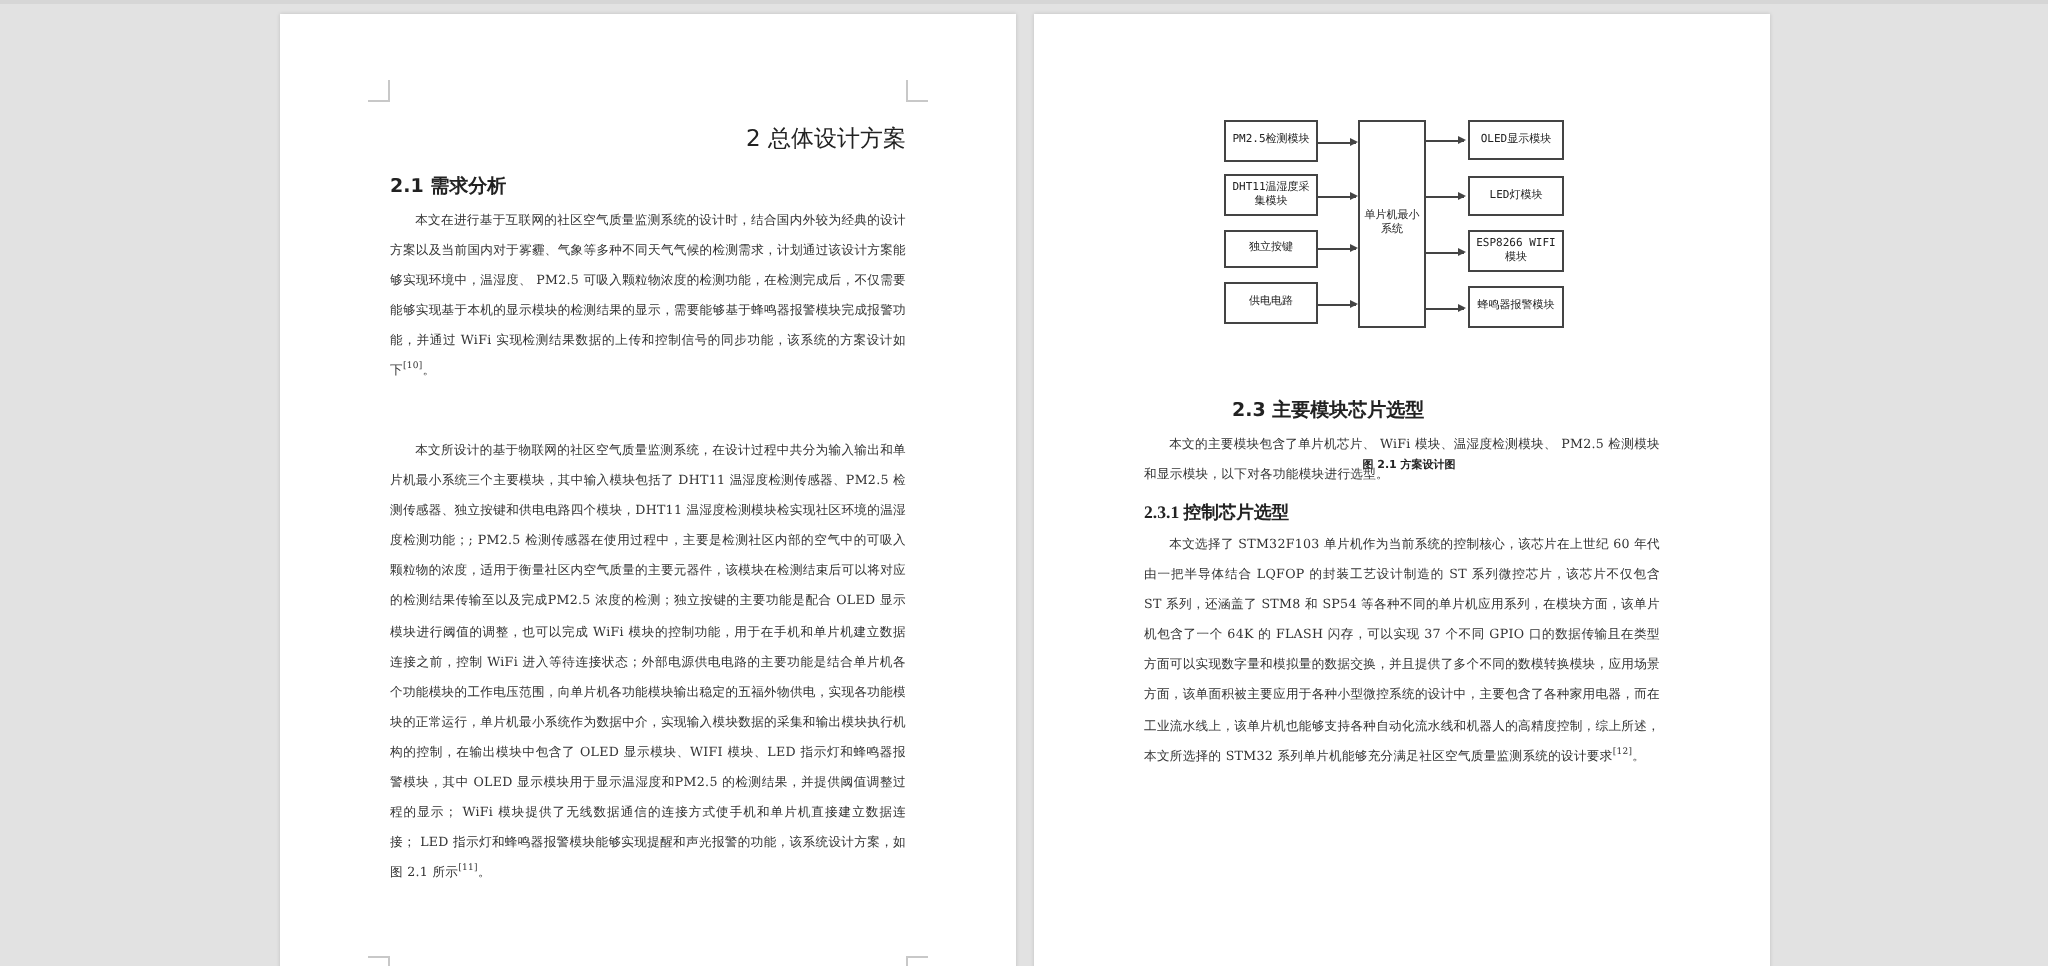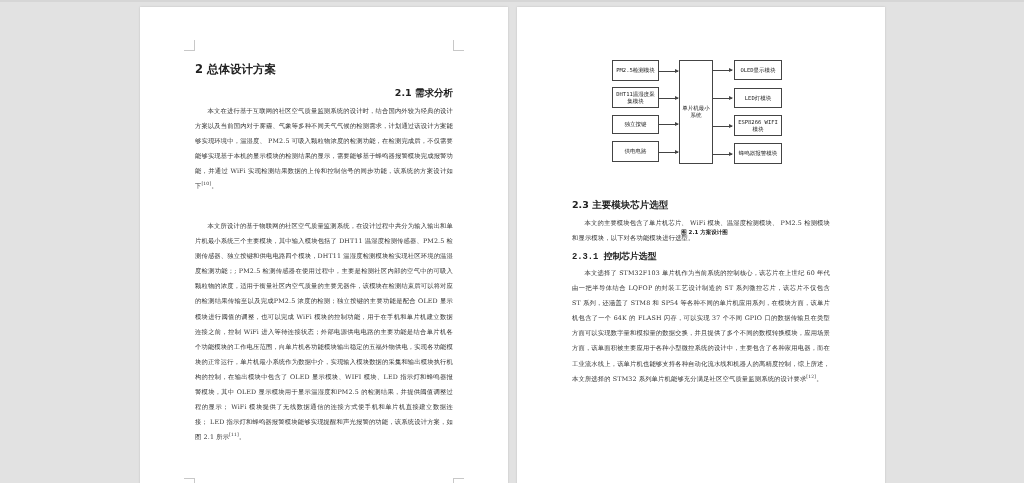--- a/index.html
+++ b/index.html
@@ -9,24 +9,24 @@
   .page { position:absolute; top:7px; width:368px; height:490px; background:#fff;
           box-shadow:0 0 2px rgba(0,0,0,0.15); }
   #page1 { left:140px; }
   #page2 { left:517px; }
   .corner { position:absolute; width:10px; height:10px; border-color:#c8c8c8; border-style:solid; border-width:0; }
   .c-tl { left:44px; top:33px; border-right-width:1px; border-bottom-width:1px; }
   .c-tr { right:44px; top:33px; border-left-width:1px; border-bottom-width:1px; }
   .c-bl { left:44px; bottom:8px; border-right-width:1px; border-top-width:1px; }
   .c-br { right:44px; bottom:8px; border-left-width:1px; border-top-width:1px; }
   .content { position:absolute; left:55px; right:55px; }
-  .chapter { text-align:left; font-family:"DejaVu Sans","Liberation Sans",sans-serif; font-size:11.5px;
-             font-weight:bold; color:#222; margin:0; }
+  .chapter { text-align:right; font-family:"DejaVu Sans","Liberation Sans",sans-serif; font-size:11.5px;
+             font-weight:normal; color:#222; margin:0; }
   .h2 { font-family:"DejaVu Sans","Liberation Sans",sans-serif; font-size:9.5px; font-weight:bold; color:#222; margin:0; }
-  .h3 { font-family:Liberation Mono, monospace; font-size:8.8px; font-weight:bold; color:#222; margin:0; }
+  .h3 { font-family:Liberation Serif, serif; font-size:8.8px; font-weight:bold; color:#222; margin:0; }
   .para { font-size:6.3px; line-height:15.1px; text-indent:2em; text-align:justify; color:#333; margin:0; letter-spacing:0.15px; }
   sup { font-size:4.5px; line-height:0; }
   
   .diagram { position:absolute; left:95px; top:50px; width:185px; height:118px; }
   .box { position:absolute; border:1px solid #444; background:#fff; font-size:5.5px; line-height:7px;
          text-align:center; display:flex; align-items:center; justify-content:center; color:#222;
          font-family:"DejaVu Sans Mono","Liberation Mono",monospace; box-sizing:border-box; padding:0 1px; }
   .arrow { position:absolute; height:1px; background:#444; }
   .arrow::after { content:""; position:absolute; right:-1px; top:-2px; border-left:4px solid #444;
                   border-top:2.5px solid transparent; border-bottom:2.5px solid transparent; }
@@ -40,21 +40,21 @@
 
 <div class="page" id="page1">
   <div class="corner c-tl"></div>
   <div class="corner c-tr"></div>
   <div class="corner c-bl"></div>
   <div class="corner c-br"></div>
 
   <div class="content" style="top:55px;">
     <p class="chapter">2 总体设计方案</p>
   </div>
-  <div class="content" style="top:80px;text-align:right;">
+  <div class="content" style="top:80px;">
     <p class="h2">2.1 需求分析</p>
   </div>
   <div class="content" style="top:96px;">
     <p class="para"><span>本文在进行基于互联网的社区空气质量监测系统的设计时，结合国内外较为经典的设计方案以及当前国内对于雾霾、气象等多种不同天气气候的检测需求，计划通过该设计方案能够实现环境中，温湿度、 PM2.5 可吸入颗粒物浓度的检测功能，在检测完成后，不仅需要能够实现基于本机的显示模块的检测结果的显示，需要能够基于蜂鸣器报警模块完成报警功能，并通过 WiFi 实现检测结果数据的上传和控制信号的同步功能，该系统的方案设计如下</span><sup>[10]</sup><span>。</span></p>
   </div>
   <div class="content" style="top:211px;">
     <p class="para"><span>本文所设计的基于物联网的社区空气质量监测系统，在设计过程中共分为输入输出和单片机最小系统三个主要模块，其中输入模块包括了 DHT11 温湿度检测传感器、PM2.5 检测传感器、独立按键和供电电路四个模块，DHT11 温湿度检测模块检实现社区环境的温湿度检测功能；; PM2.5 检测传感器在使用过程中，主要是检测社区内部的空气中的可吸入颗粒物的浓度，适用于衡量社区内空气质量的主要元器件，该模块在检测结束后可以将对应的检测结果传输至以及完成PM2.5 浓度的检测；独立按键的主要功能是配合 OLED 显示模块进行阈值的调整，也可以完成 WiFi 模块的控制功能，用于在手机和单片机建立数据连接之前，控制 WiFi 进入等待连接状态；外部电源供电电路的主要功能是结合单片机各个功能模块的工作电压范围，向单片机各功能模块输出稳定的五福外物供电，实现各功能模块的正常运行，单片机最小系统作为数据中介，实现输入模块数据的采集和输出模块执行机构的控制，在输出模块中包含了 OLED 显示模块、WIFI 模块、LED 指示灯和蜂鸣器报警模块，其中 OLED 显示模块用于显示温湿度和PM2.5 的检测结果，并提供阈值调整过程的显示； WiFi 模块提供了无线数据通信的连接方式使手机和单片机直接建立数据连接； LED 指示灯和蜂鸣器报警模块能够实现提醒和声光报警的功能，该系统设计方案，如图 2.1 所示</span><sup>[11]</sup><span>。</span></p>
   </div>
 </div>
 
@@ -78,21 +78,21 @@
     <div class="arrow" style="left:101px;top:97px;width:19px;"></div>
 
     <div class="box" style="left:122px;top:3px;width:48px;height:20px;">OLED显示模块</div>
     <div class="box" style="left:122px;top:31px;width:48px;height:20px;">LED灯模块</div>
     <div class="box" style="left:122px;top:58px;width:48px;height:21px;">ESP8266 WIFI模块</div>
     <div class="box" style="left:122px;top:86px;width:48px;height:21px;">蜂鸣器报警模块</div>
 
     <div class="caption">图 2.1 方案设计图</div>
   </div>
 
-  <div class="content" style="top:192px;">
+  <div class="content" style="top:192px;margin-left:44px;">
     <p class="h2">2.3 主要模块芯片选型</p>
   </div>
   <div class="content" style="top:208px;">
     <p class="para">本文的主要模块包含了单片机芯片、 WiFi 模块、温湿度检测模块、 PM2.5 检测模块和显示模块，以下对各功能模块进行选型。</p>
   </div>
   <div class="content" style="top:244px;">
     <p class="h3">2.3.1 控制芯片选型</p>
   </div>
   <div class="content" style="top:258px;">
     <p class="para"><span>本文选择了 STM32F103 单片机作为当前系统的控制核心，该芯片在上世纪 60 年代由一把半导体结合 LQFOP 的封装工艺设计制造的 ST 系列微控芯片，该芯片不仅包含 ST 系列，还涵盖了 STM8 和 SP54 等各种不同的单片机应用系列，在模块方面，该单片机包含了一个 64K 的 FLASH 闪存，可以实现 37 个不同 GPIO 口的数据传输且在类型方面可以实现数字量和模拟量的数据交换，并且提供了多个不同的数模转换模块，应用场景方面，该单面积被主要应用于各种小型微控系统的设计中，主要包含了各种家用电器，而在工业流水线上，该单片机也能够支持各种自动化流水线和机器人的高精度控制，综上所述，本文所选择的 STM32 系列单片机能够充分满足社区空气质量监测系统的设计要求</span><sup>[12]</sup><span>。</span></p>

